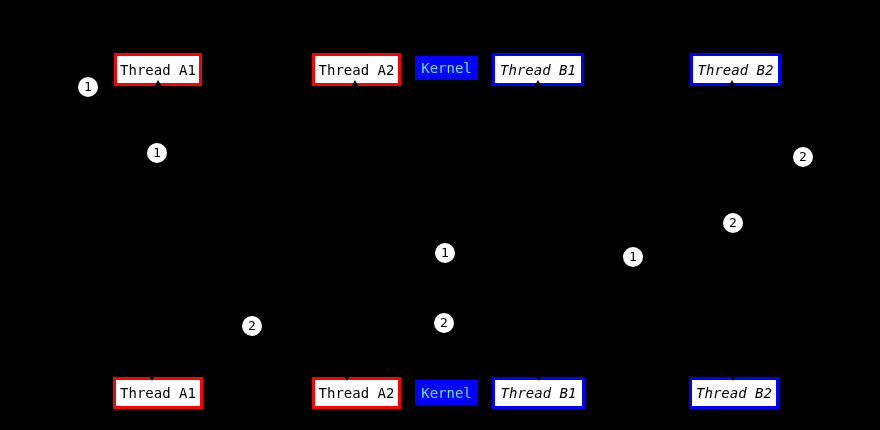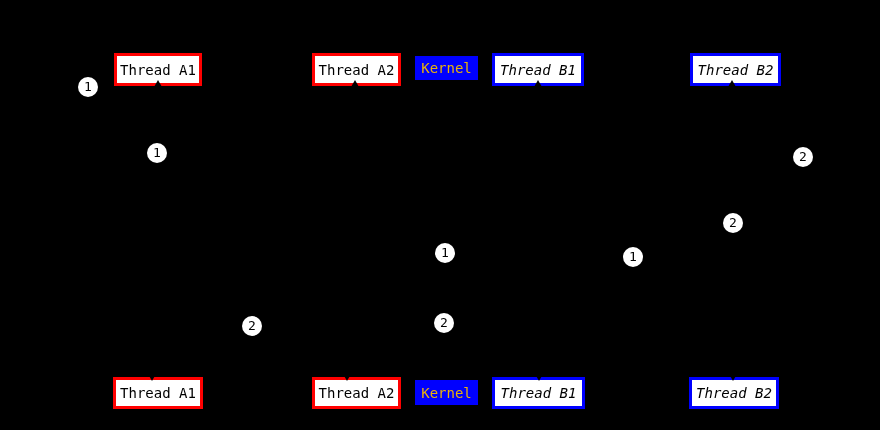--- a/index.html
+++ b/index.html
@@ -23,21 +23,21 @@
     font-size: 14px;
     display: flex;
     align-items: center;
     justify-content: center;
     white-space: pre;
   }
   .node.thread-a { border: 3px solid #ff0000; }
   .node.thread-b { border: 3px solid #0000ff; font-style: italic; }
   .node.kernel {
     background: #0000ff;
-    color: #eab308;
+    color: #5eead4;
     border: none;
   }
   .marker {
     position: absolute;
     width: 20px;
     height: 20px;
     border-radius: 50%;
     background: #ffffff;
     color: #000000;
     font-size: 13px;

